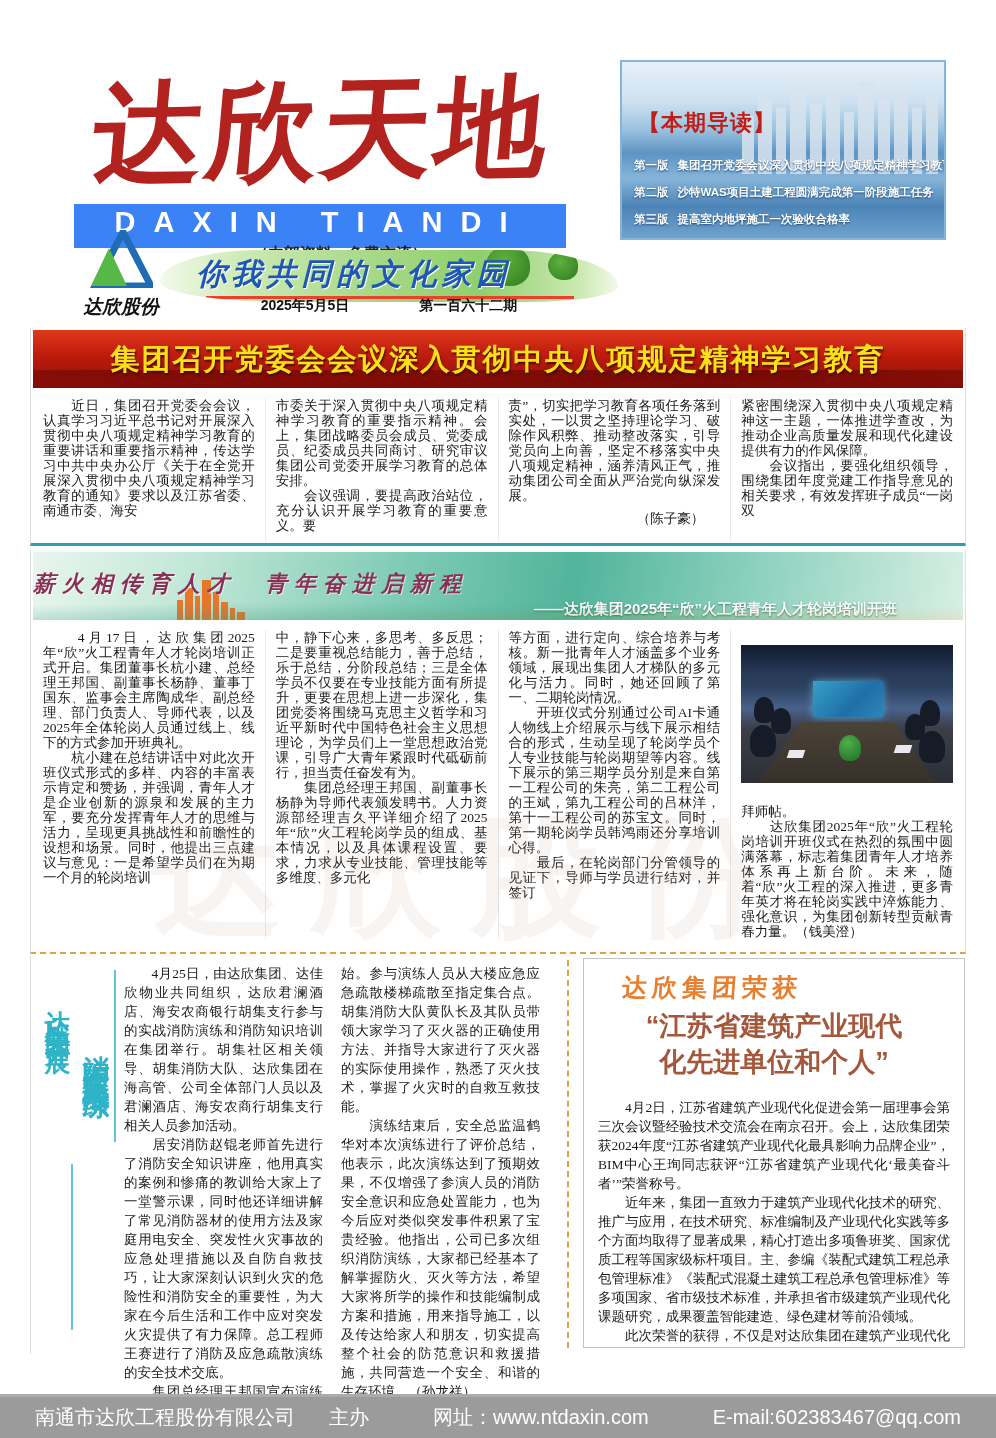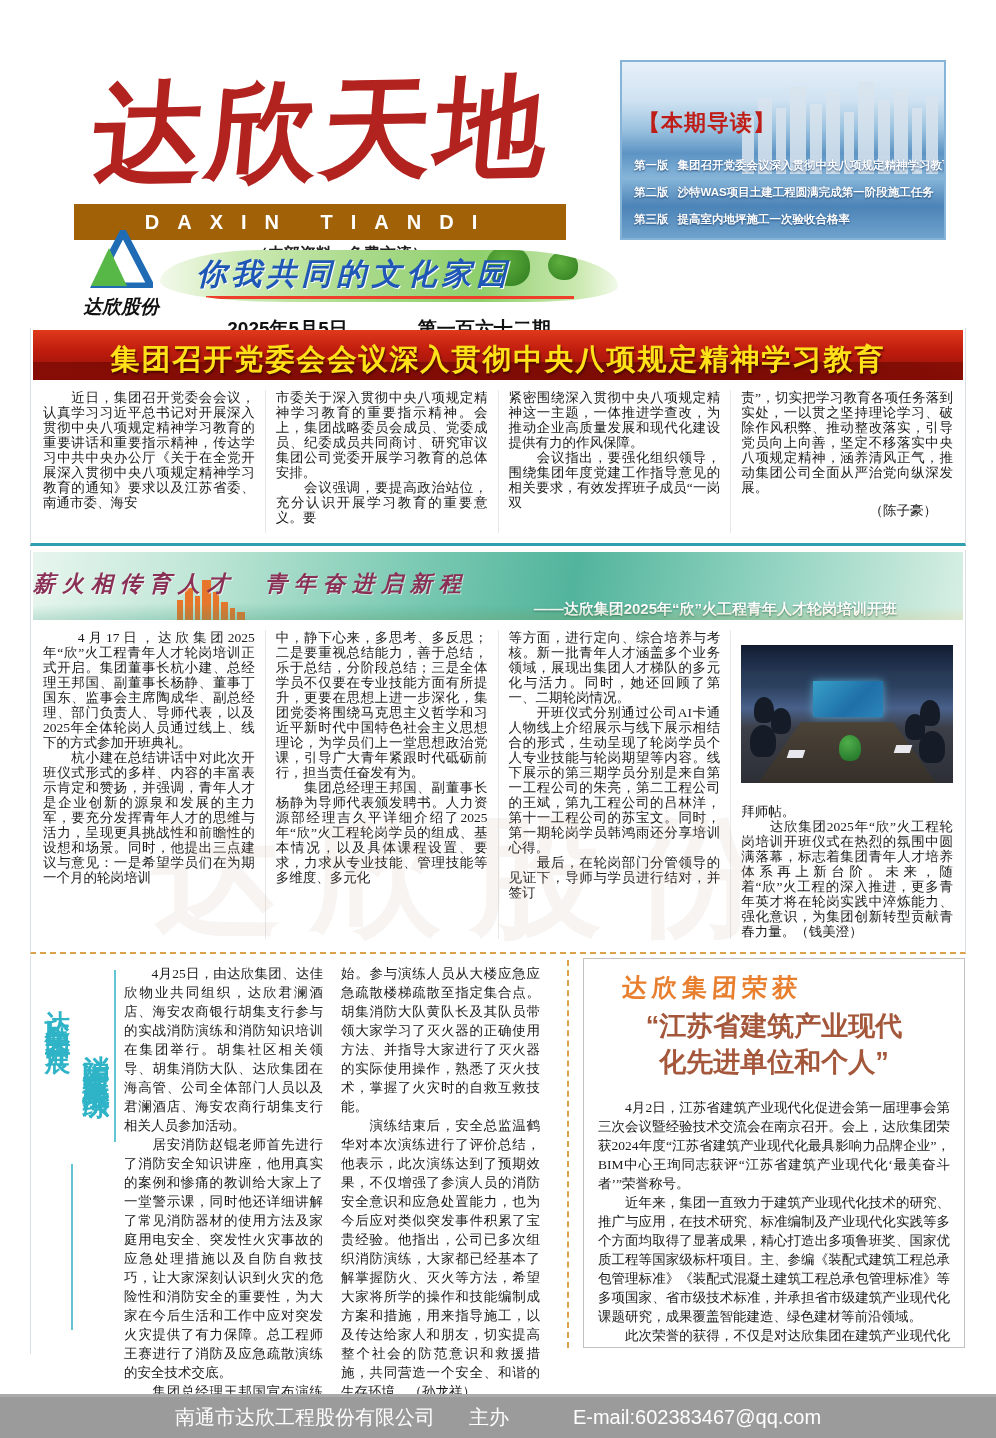--- a/index.html
+++ b/index.html
@@ -4,39 +4,39 @@
 <style>
   html,body{margin:0;padding:0;background:#e9e9e9;}
   .page{position:relative;width:996px;height:1438px;background:#ffffff;margin:0 auto;overflow:hidden;
         font-family:"Liberation Serif","DejaVu Serif",serif;color:#1a1a1a;}
   [data-interactable]{box-sizing:border-box;}
 
   
   .brand-title{position:absolute;left:62px;top:52px;width:520px;height:158px;
     font-family:"Liberation Serif",serif;font-weight:900;font-size:110px;line-height:158px;
     color:#b2221e;text-align:center;letter-spacing:4px;transform:skewX(-6deg) rotate(-1deg);}
-  .brand-en{position:absolute;left:74px;top:204px;width:492px;height:36px;background:#a16207;
-    color:#fff;font-family:"Liberation Sans",sans-serif;font-weight:bold;font-size:20px;
+  .brand-en{position:absolute;left:74px;top:204px;width:492px;height:44px;background:#3b82f6;
+    color:#fff;font-family:"Liberation Sans",sans-serif;font-weight:bold;font-size:29px;
     letter-spacing:18px;text-align:center;line-height:37px;}
   .brand-note{position:absolute;left:170px;top:244px;width:340px;text-align:center;
     font-family:"Liberation Sans",sans-serif;font-weight:bold;font-size:16px;color:#222;}
   .logo-block{position:absolute;left:78px;top:230px;width:86px;text-align:center;}
   .logo-label{font-style:italic;font-weight:bold;font-size:19px;color:#111;margin-top:2px;}
   .banner-green{position:absolute;left:160px;top:250px;width:458px;height:52px;
     background:linear-gradient(90deg,#f2f9ea 0%,#cdeab4 18%,#a8d989 45%,#8fcf6d 70%,#cdeab4 92%,#f2f9ea 100%);
     border-radius:45% 50% 40% 55% / 120% 140% 60% 80%;overflow:hidden;}
   .tree{position:absolute;border-radius:50% 50% 45% 55%;background:radial-gradient(circle at 40% 35%,#5fae3e,#2e7d1f);}
   .tree.t1{right:88px;top:-4px;width:44px;height:40px;}
   .tree.t2{right:40px;top:2px;width:30px;height:28px;}
   .slogan{position:absolute;left:0;right:70px;top:4px;text-align:center;
     font-family:"Liberation Serif",serif;font-weight:900;font-style:italic;font-size:30px;
     letter-spacing:5px;color:#1e57b5;text-shadow:1px 1px 0 #fff;}
   .slogan-underline{position:absolute;left:46px;right:44px;bottom:3px;height:3px;background:#ee3f2c;}
-  .issue-row{position:absolute;left:160px;top:316px;width:458px;display:flex;justify-content:center;gap:70px;
-    font-family:"Liberation Sans",sans-serif;font-weight:bold;font-size:19px;color:#111;}
+  .issue-row{position:absolute;left:160px;top:297px;width:458px;display:flex;justify-content:center;gap:70px;
+    font-family:"Liberation Sans",sans-serif;font-weight:bold;font-size:14px;color:#111;}
 
   
   .guide-box{position:absolute;left:620px;top:60px;width:326px;height:180px;border:2px solid #86b4d8;
     background:linear-gradient(180deg,#e6f0f8 0%,#cfe2f1 22%,#9cc3e0 38%,#5d94c4 52%,#86b5d9 66%,#4c84b7 82%,#6fa3cd 100%);
     overflow:hidden;}
   .skyline{position:absolute;right:0;top:16px;opacity:.85;}
   .guide-title{position:absolute;left:16px;top:46px;font-family:"Liberation Sans",sans-serif;
     font-weight:900;font-size:22px;color:#bf1e18;letter-spacing:1px;}
   .guide-items{position:absolute;left:12px;top:96px;right:6px;}
   .guide-item{display:flex;margin-bottom:12px;white-space:nowrap;
@@ -45,21 +45,21 @@
   .guide-item-label{margin-right:9px;flex:none;}
 
   
   .section{position:absolute;left:30px;width:936px;border-left:1px solid #d9dfe2;border-right:1px solid #d9dfe2;}
   .cols{display:flex;}
   .col{flex:1;padding:0 10px;font-size:13.5px;line-height:15px;text-align:justify;white-space:pre-line;}
   .cols .col + .col{border-left:1px solid #e8e8e8;}
 
   
   .article1{top:328px;height:218px;border-bottom:3px solid #2e9fae;}
-  .a1-banner{position:relative;margin:2px 2px 8px 2px;height:50px;overflow:hidden;
+  .a1-banner{position:relative;margin:2px 2px 8px 2px;height:58px;overflow:hidden;
     background:linear-gradient(180deg,#e0391c 0%,#c01d0e 40%,#8d0e06 100%);}
   .a1-banner::before{content:"";position:absolute;left:-5%;right:-5%;bottom:-28px;height:46px;
     background:radial-gradient(ellipse at 20% 0%,#7c0b04 0%,transparent 60%),
                radial-gradient(ellipse at 70% 0%,#6d0903 0%,transparent 55%);}
   .a1-title{position:relative;text-align:center;line-height:58px;font-family:"Liberation Sans",sans-serif;
     font-weight:900;font-size:29px;color:#ffe11a;letter-spacing:2px;text-shadow:1px 2px 2px #4d0702;}
   .a1-cols{padding:2px 2px;}
   .a1-byline{text-align:right;padding-right:16px;margin-top:8px;}
 
   
@@ -185,25 +185,25 @@
   </div>
 
   <div class="section article1" data-interactable="false">
     <div class="a1-banner" data-interactable="false">
       <div class="a1-title" data-interactable="false">集团召开党委会会议深入贯彻中央八项规定精神学习教育</div>
     </div>
     <div class="cols a1-cols" data-interactable="false">
       <div class="col" data-interactable="false">　　近日，集团召开党委会会议，认真学习习近平总书记对开展深入贯彻中央八项规定精神学习教育的重要讲话和重要指示精神，传达学习中共中央办公厅《关于在全党开展深入贯彻中央八项规定精神学习教育的通知》要求以及江苏省委、南通市委、海安</div>
       <div class="col" data-interactable="false">市委关于深入贯彻中央八项规定精神学习教育的重要指示精神。会上，集团战略委员会成员、党委成员、纪委成员共同商讨、研究审议集团公司党委开展学习教育的总体安排。
 　　会议强调，要提高政治站位，充分认识开展学习教育的重要意义。要</div>
+      <div class="col" data-interactable="false"><span data-interactable="false">责”，切实把学习教育各项任务落到实处，一以贯之坚持理论学习、破除作风积弊、推动整改落实，引导党员向上向善，坚定不移落实中央八项规定精神，涵养清风正气，推动集团公司全面从严治党向纵深发展。</span>
+        <div class="a1-byline" data-interactable="false">（陈子豪）</div>
+      </div>
       <div class="col" data-interactable="false">紧密围绕深入贯彻中央八项规定精神这一主题，一体推进学查改，为推动企业高质量发展和现代化建设提供有力的作风保障。
 　　会议指出，要强化组织领导，围绕集团年度党建工作指导意见的相关要求，有效发挥班子成员“一岗双</div>
-      <div class="col" data-interactable="false"><span data-interactable="false">责”，切实把学习教育各项任务落到实处，一以贯之坚持理论学习、破除作风积弊、推动整改落实，引导党员向上向善，坚定不移落实中央八项规定精神，涵养清风正气，推动集团公司全面从严治党向纵深发展。</span>
-        <div class="a1-byline" data-interactable="false">（陈子豪）</div>
-      </div>
     </div>
   </div>
 
   <div class="section article2" data-interactable="false">
     <div class="watermark" data-interactable="false">达欣股份</div>
     <div class="a2-banner" data-interactable="false">
       <svg class="a2-skyline" width="110" height="42" viewBox="0 0 110 42" data-interactable="false">
         <g fill="#e8762a">
           <rect x="2" y="22" width="6" height="20"></rect>
             <rect x="10" y="10" width="8" height="32"></rect>
@@ -273,16 +273,17 @@
 　　近年来，集团一直致力于建筑产业现代化技术的研究、推广与应用，在技术研究、标准编制及产业现代化实践等多个方面均取得了显著成果，精心打造出多项鲁班奖、国家优质工程等国家级标杆项目。主、参编《装配式建筑工程总承包管理标准》《装配式混凝土建筑工程总承包管理标准》等多项国家、省市级技术标准，并承担省市级建筑产业现代化课题研究，成果覆盖智能建造、绿色建材等前沿领域。
 　　此次荣誉的获得，不仅是对达欣集团在建筑产业现代化方面努力的肯定，更是鼓励与鞭策。未来，达欣集团将继续深化智能建造应用，为建筑产业现代化进程贡献达欣力量。　　　　（王珣）</div>
     </div>
   </div>
 
   <div class="footer" data-interactable="false">
     <span class="grp" data-interactable="false">
       <span data-interactable="false">南通市达欣工程股份有限公司</span>
       <span data-interactable="false">主办</span>
     </span>
+    <span data-interactable="false">网址：www.ntdaxin.com</span>
     <span data-interactable="false">E-mail:602383467@qq.com</span>
   </div>
 
 </div>
 
 </body></html>

